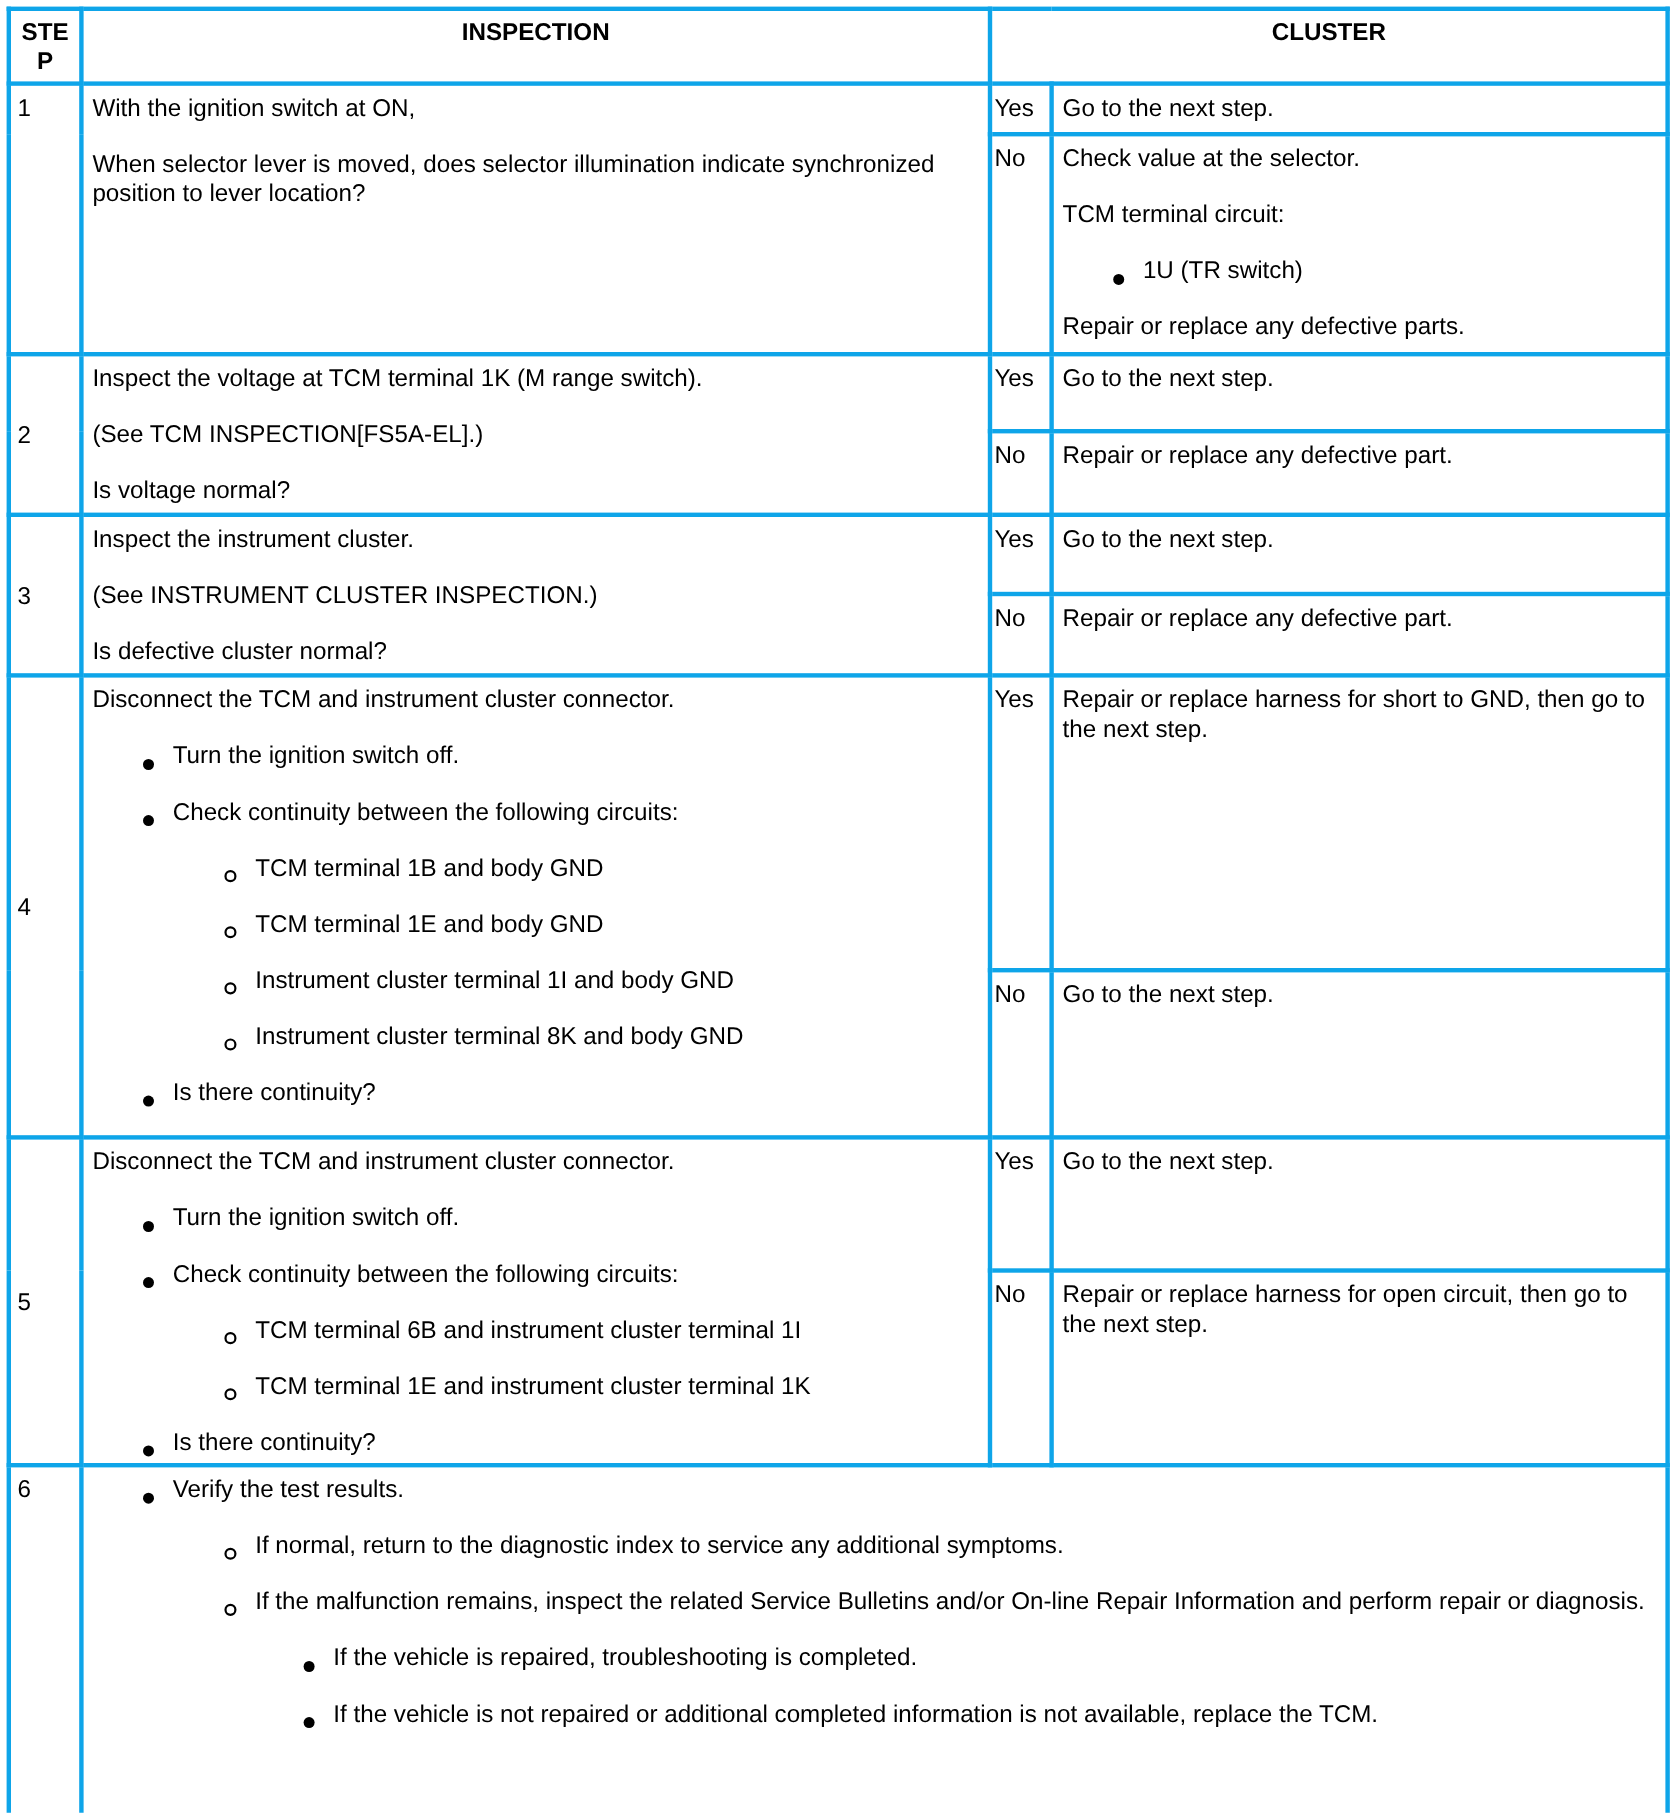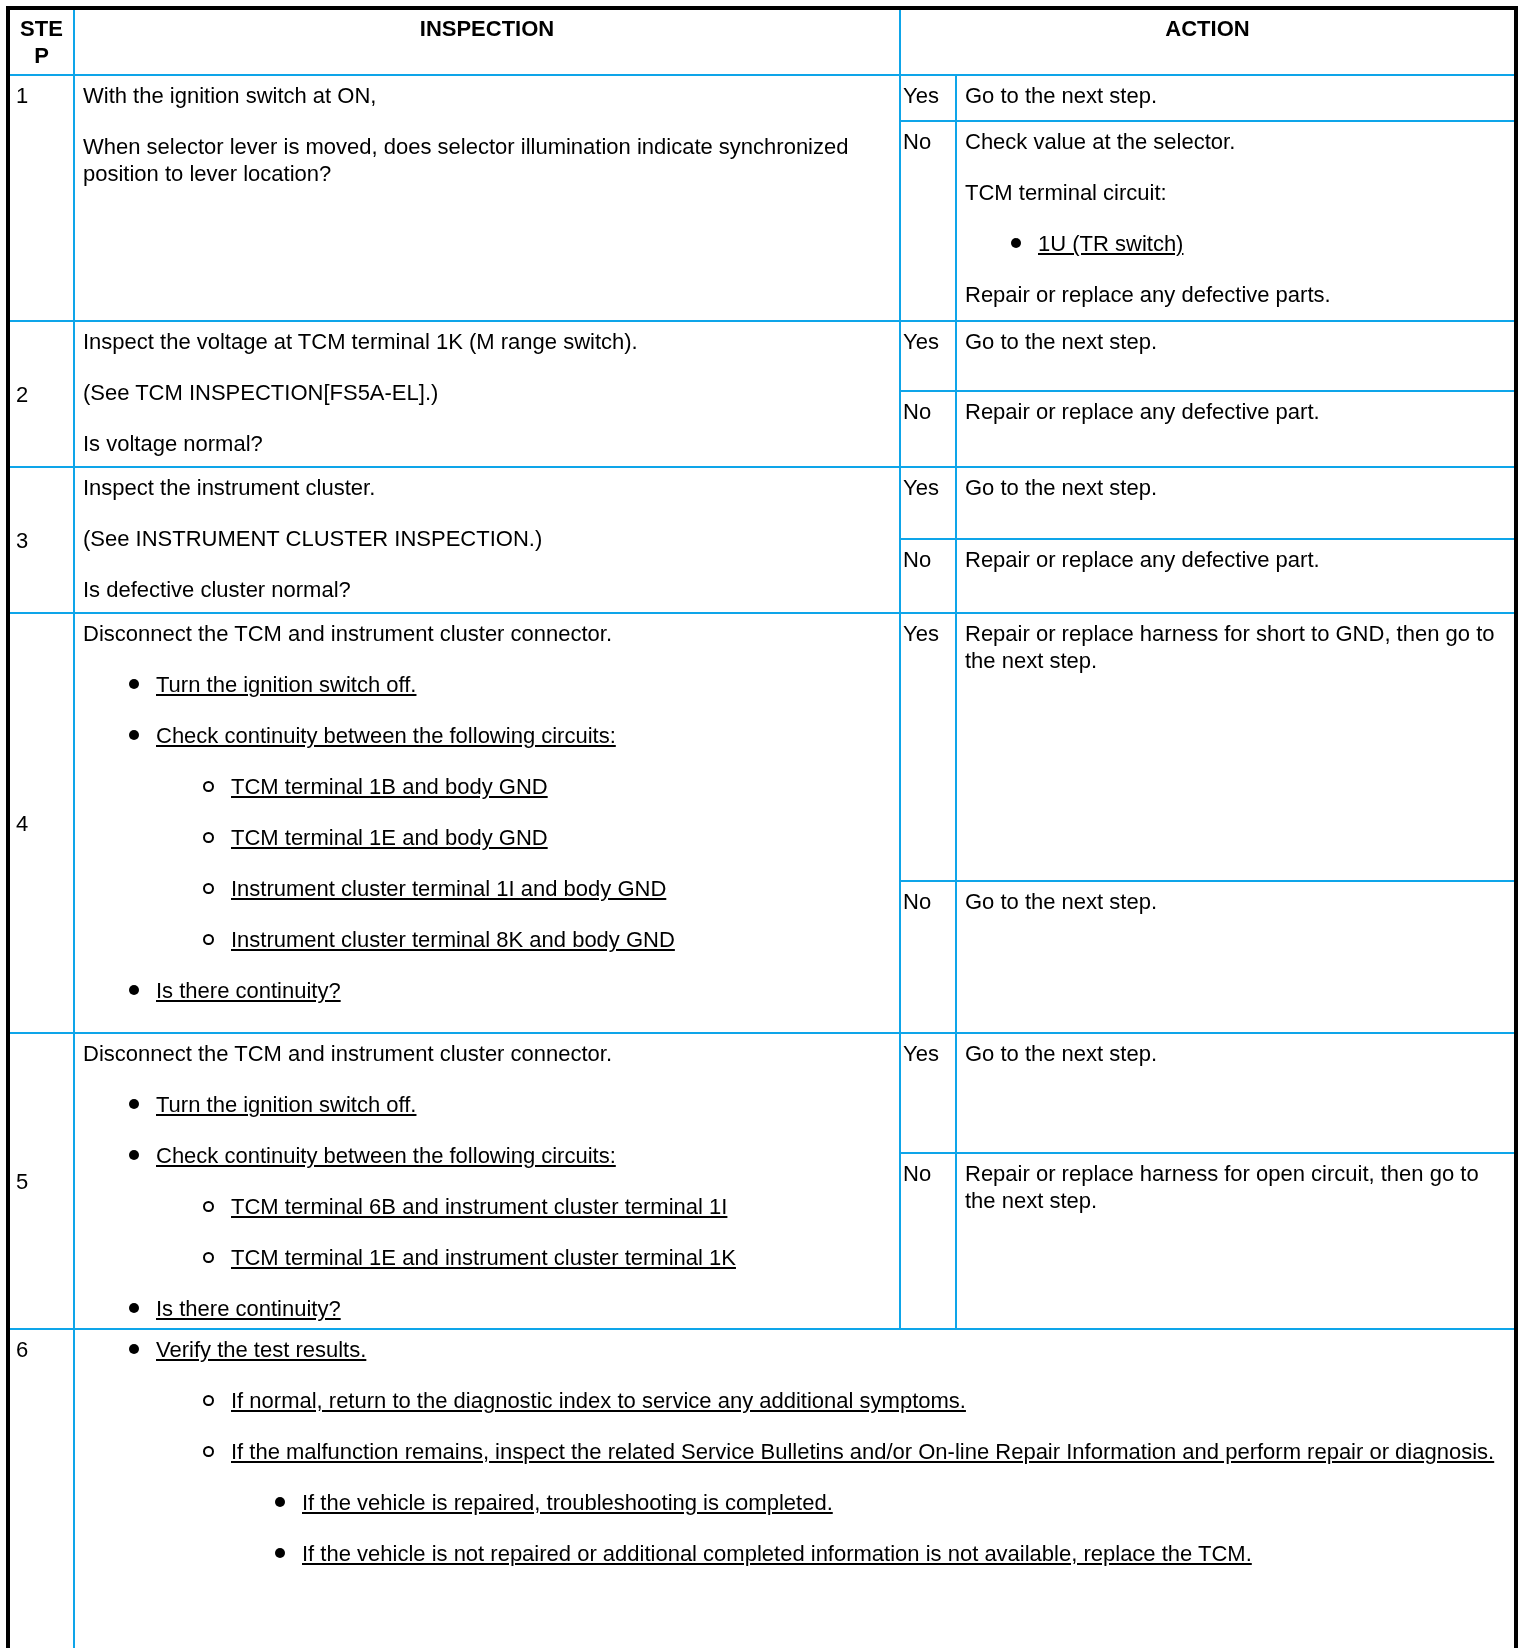--- a/index.html
+++ b/index.html
@@ -23,21 +23,21 @@
     border: 4px solid #000;
     font-size: 22px;
     line-height: 27px;
   }
   col.c-step   { width: 66px; }
   col.c-insp   { width: 826px; }
   col.c-yesno  { width: 56px; }
   col.c-action { width: 560px; }
 
   th, td {
-    border: 2px solid #0ea5e9;
+    border: 4px solid #0ea5e9;
     vertical-align: top;
     padding: 6px 8px;
     box-sizing: border-box;
     word-wrap: break-word;
   }
   thead th {
     font-weight: bold;
     text-align: center;
     padding: 5px 4px;
     height: 38px;
@@ -49,22 +49,21 @@
   td.step-cell.v-middle { vertical-align: middle; }
   td.yesno-cell {
     padding: 6px 4px 6px 2px;
   }
   .content .para {
     margin: 0 0 24px 0;
   }
   .content .para:last-child { margin-bottom: 0; }
   .para.b1, .para.b2, .para.b3 {
     display: flex;
-    align-items: flex-start;
-    text-decoration: underline;
+    align-items: flex-end;
   }
   .para.b1 { padding-left: 46px; }
   .para.b2 { padding-left: 120px; margin-top: 24px; }
   .para.b3 { padding-left: 192px; }
   .marker {
     flex: 0 0 auto;
     margin-top: 8px;
     margin-right: 17px;
     display: inline-block;
   }
@@ -88,21 +87,21 @@
   <colgroup>
     <col class="c-step">
     <col class="c-insp">
     <col class="c-yesno">
     <col class="c-action">
   </colgroup>
   <thead>
     <tr>
       <th>STEP</th>
       <th>INSPECTION</th>
-      <th colspan="2">ACTION</th>
+      <th colspan="2">CLUSTER</th>
     </tr>
   </thead>
   <tbody id="tbody">
       <tr>
         <td class="step-cell" rowspan="2">1</td>
         <td class="insp-cell" rowspan="2">
           <div class="content">
             <div class="para "><span class="txt">With the ignition switch at ON,</span></div>
             <div class="para "><span class="txt">When selector lever is moved, does selector illumination indicate synchronized position to lever location?</span></div>
           </div>

